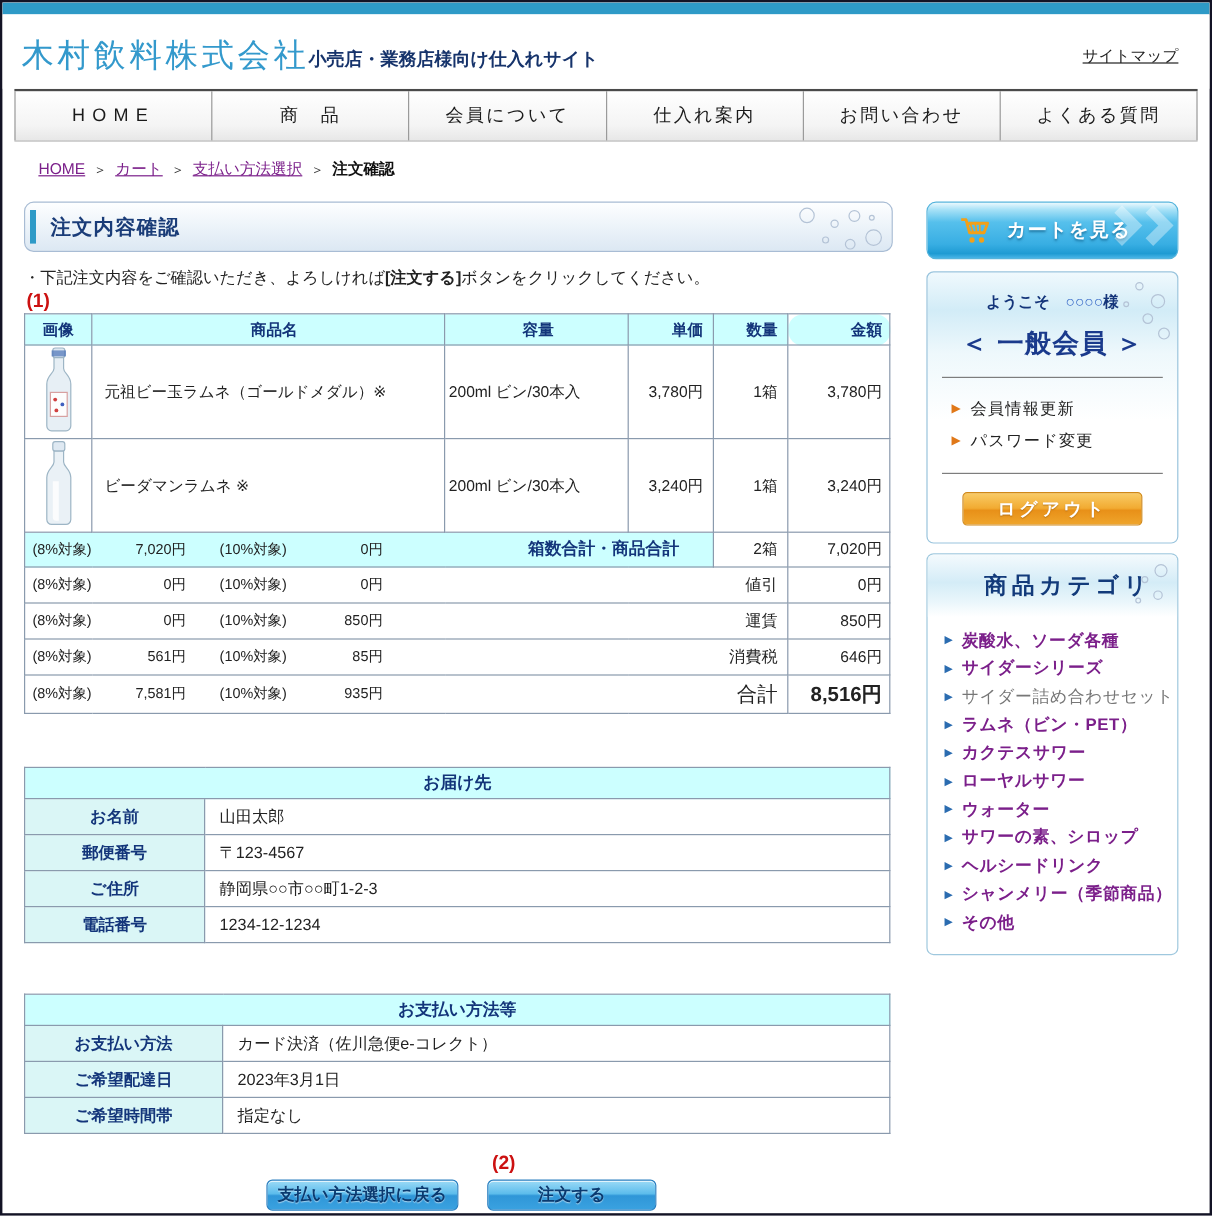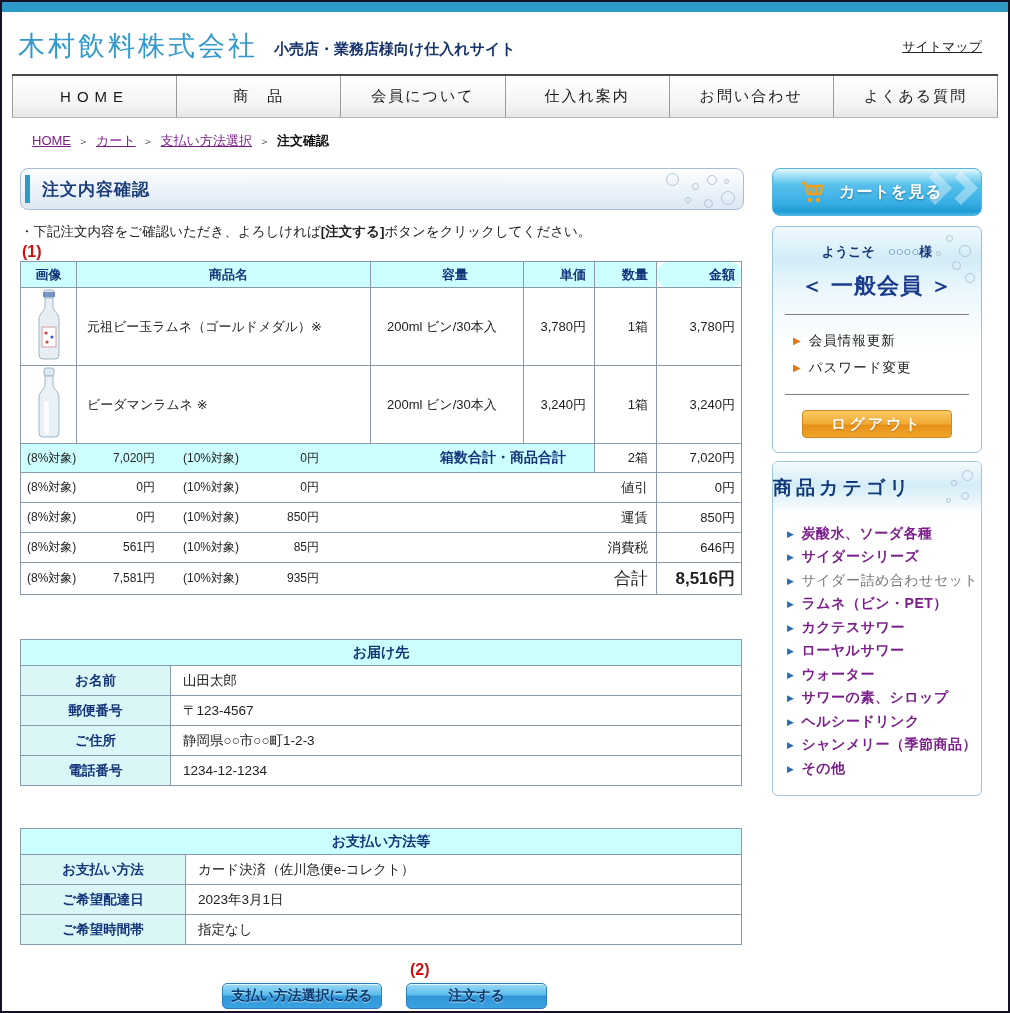--- a/index.html
+++ b/index.html
@@ -7,21 +7,21 @@
   body {
     border:2px solid #131325;
     background:#fff;
     font-family:"Liberation Sans","DejaVu Sans",sans-serif;
     color:#222; overflow:hidden; position:relative;
   }
   
   .topbar { height:10px; background:#2e9ac7; }
   .header { height:62px; position:relative; background:#fff; }
   .brand { position:absolute; left:16px; top:16px; font-size:27px; color:#3399cc; letter-spacing:3px; font-weight:normal; }
-  .tagline { position:absolute; left:272px; top:28px; font-size:15px; font-weight:bold; color:#16336b; }
+  .tagline { position:absolute; left:255px; top:28px; font-size:15px; font-weight:bold; color:#16336b; }
   .sitemap { position:absolute; right:26px; top:26px; font-size:13px; color:#222; text-decoration:underline; cursor:pointer; }
   
   .nav { height:44px; margin:0 10px; display:flex; border-top:2px solid #4a4a4a; border-bottom:1px solid #b5b5b5; background:linear-gradient(180deg,#ffffff 0%,#f4f4f4 70%,#e7e7e7 100%); }
   .nav-item { flex:1; display:flex; align-items:center; justify-content:center; font-size:15px; color:#1a1a1a; border-left:1px solid #9a9a9a; letter-spacing:2px; cursor:pointer; }
   .nav-item:first-child { letter-spacing:6px; }
   .nav-item:last-child { border-right:1px solid #9a9a9a; }
   
   .breadcrumb { margin:14px 0 0 30px; font-size:13px; color:#444; }
   .breadcrumb a { color:#7b1f8a; text-decoration:underline; cursor:pointer; }
   .breadcrumb .sep { margin:0 7px; color:#333; font-size:11px; }
@@ -39,21 +39,21 @@
   .note { margin-top:13px; font-size:13.5px; color:#222; }
   .ann { color:#cc1111; font-weight:bold; font-size:16px; }
   .ann1 { display:block; margin:2px 0 0 2px; }
   
   table { border-collapse:collapse; width:722px; font-size:13px; }
   th, td { border:1px solid #8a9aad; }
   .order-table th { background:#ccffff; color:#13357a; font-weight:bold; height:26px; font-size:13px; }
   .prod-row td { height:78px; }
   .cell-img { width:56px; text-align:center; }
   .cell-name { width:294px; padding-left:10px; }
-  .cell-vol { width:153px; padding-left:16px; }
+  .cell-vol { width:153px; padding-left:3px; }
   .cell-price { width:71px; text-align:right; padding-right:8px; }
   .cell-qty { width:62px; text-align:right; padding-right:8px; }
   .cell-amt { width:85px; text-align:right; padding-right:6px;border-radius:12px; }
   .taxcell { display:flex; align-items:center; font-size:12px; color:#222; padding:0 6px; }
   .taxcell .t8l { width:56px; }
   .taxcell .t8v { width:72px; text-align:right; }
   .taxcell .t10l { width:66px; margin-left:28px; }
   .taxcell .t10v { width:70px; text-align:right; }
   .sub-row td { height:29px; }
   .sub-row .merged { background:#ccffff; }
@@ -94,21 +94,21 @@
   .welcome .mname { color:#3a6bc8; }
   .rank { margin-top:10px; text-align:center; font-size:22px; font-weight:bold; color:#1a3a8c; letter-spacing:1px; }
   .member-box hr { border:none; border-top:1px solid #7d7d7d; margin:13px 12px 0 12px; }
   .member-links { margin:12px 0 0 20px; }
   .member-link { display:flex; align-items:center; height:27px; font-size:13.5px; color:#222; cursor:pointer; letter-spacing:1px; }
   .oarrow { color:#e07818; font-size:10px; margin-right:7px; }
   .logout-btn { display:block; width:150px; height:28px; margin:15px auto 0 auto; border:1px solid #d08818; border-radius:4px;
     background:linear-gradient(180deg,#f9cb66 0%,#f2ab32 48%,#e89018 55%,#efa52c 100%);
     color:#fff; font-weight:bold; font-size:15px; letter-spacing:3px; text-shadow:0 1px 1px rgba(130,70,0,.5); cursor:pointer; font-family:inherit; }
   .cat-box { margin-top:8px; width:210px; border:1px solid #9fc8de; border-radius:6px; overflow:hidden; background:#fff; padding-bottom:14px; position:relative; }
-  .cat-head { height:52px; background:linear-gradient(180deg,#f4fafd 0%,#d4ecf7 45%,#e9f6fb 75%,#ffffff 100%); display:flex; align-items:center; position:relative; }
+  .cat-head { height:52px; background:linear-gradient(180deg,#f4fafd 0%,#d4ecf7 45%,#e9f6fb 75%,#ffffff 100%); display:flex; align-items:center; justify-content:center; position:relative;padding-left:26px; }
   .cat-title { font-size:19px; font-weight:bold; color:#123a7a; letter-spacing:4px; }
   .cat-list { margin:8px 0 0 14px; }
   .cat-item { display:flex; align-items:center; height:23.5px; font-size:14px; font-weight:bold; color:#7b1f8a; cursor:pointer; letter-spacing:0.5px; }
   .cat-item .barrow { color:#2b6cb0; font-size:9px; margin-right:7px; font-weight:normal; }
   .cat-item.muted { color:#777; font-weight:normal; }
 </style>
 </head>
 <body>
 
 <div class="topbar"></div>

